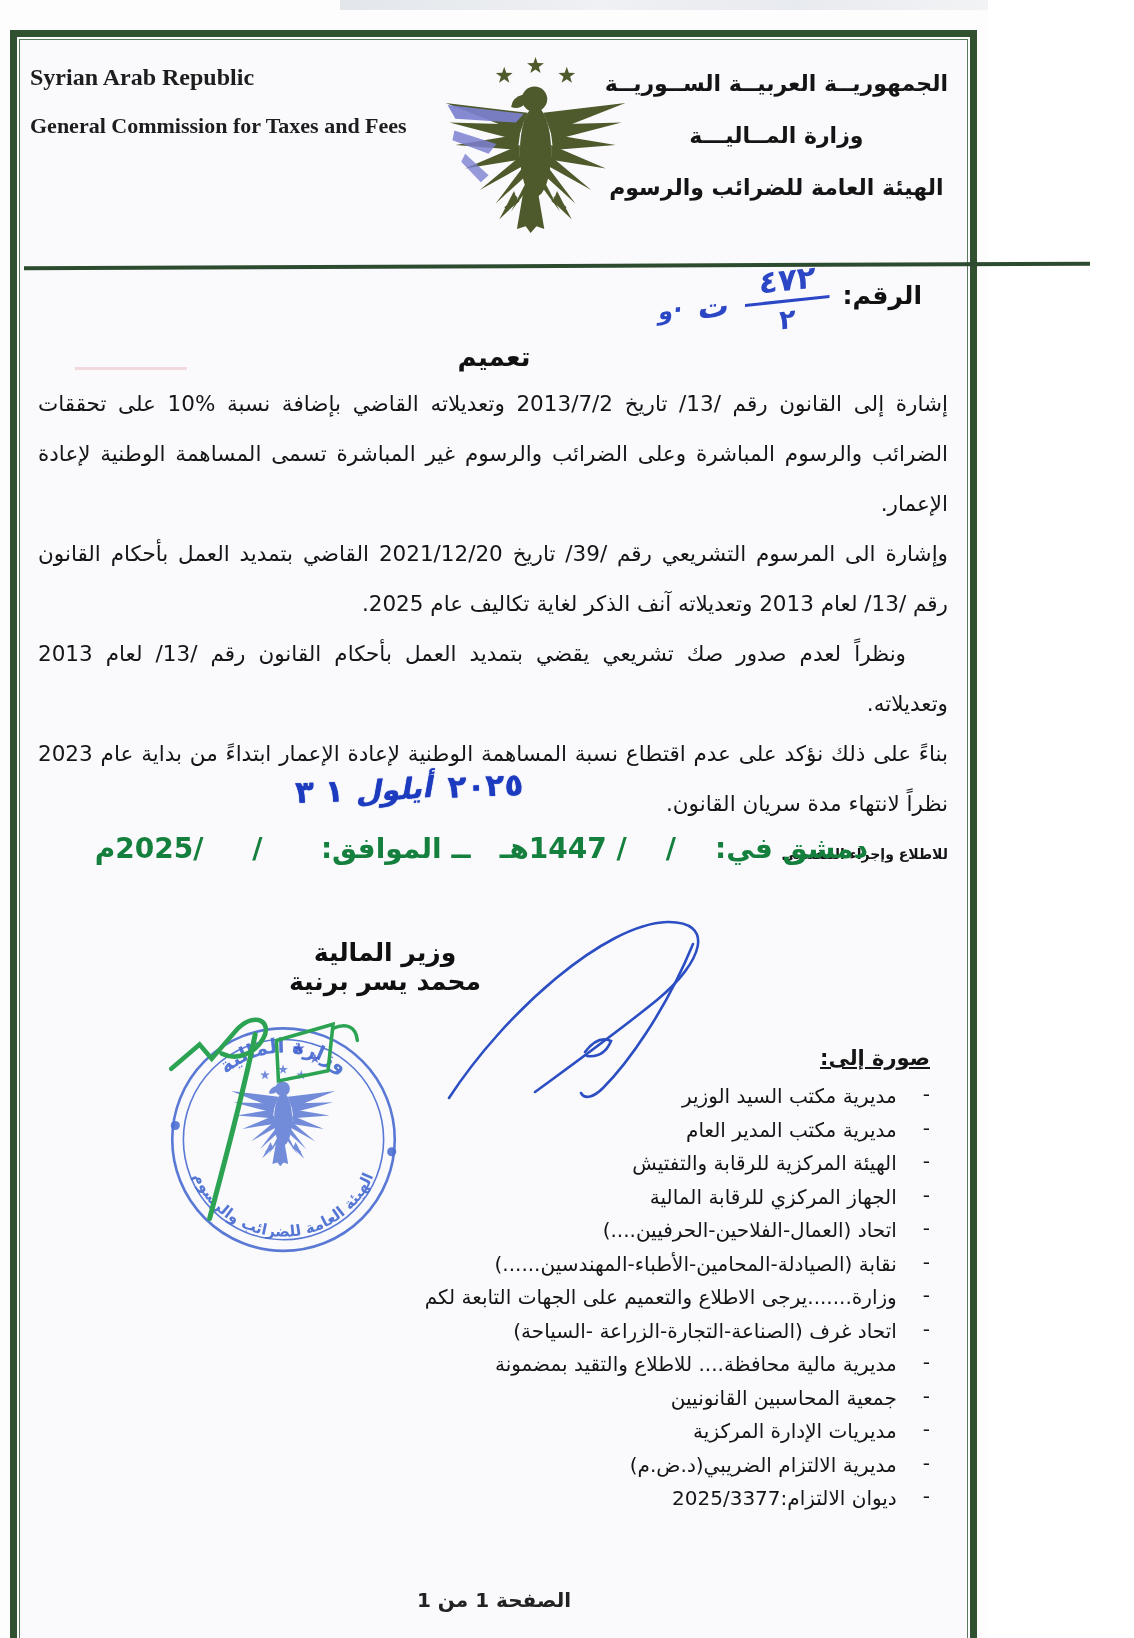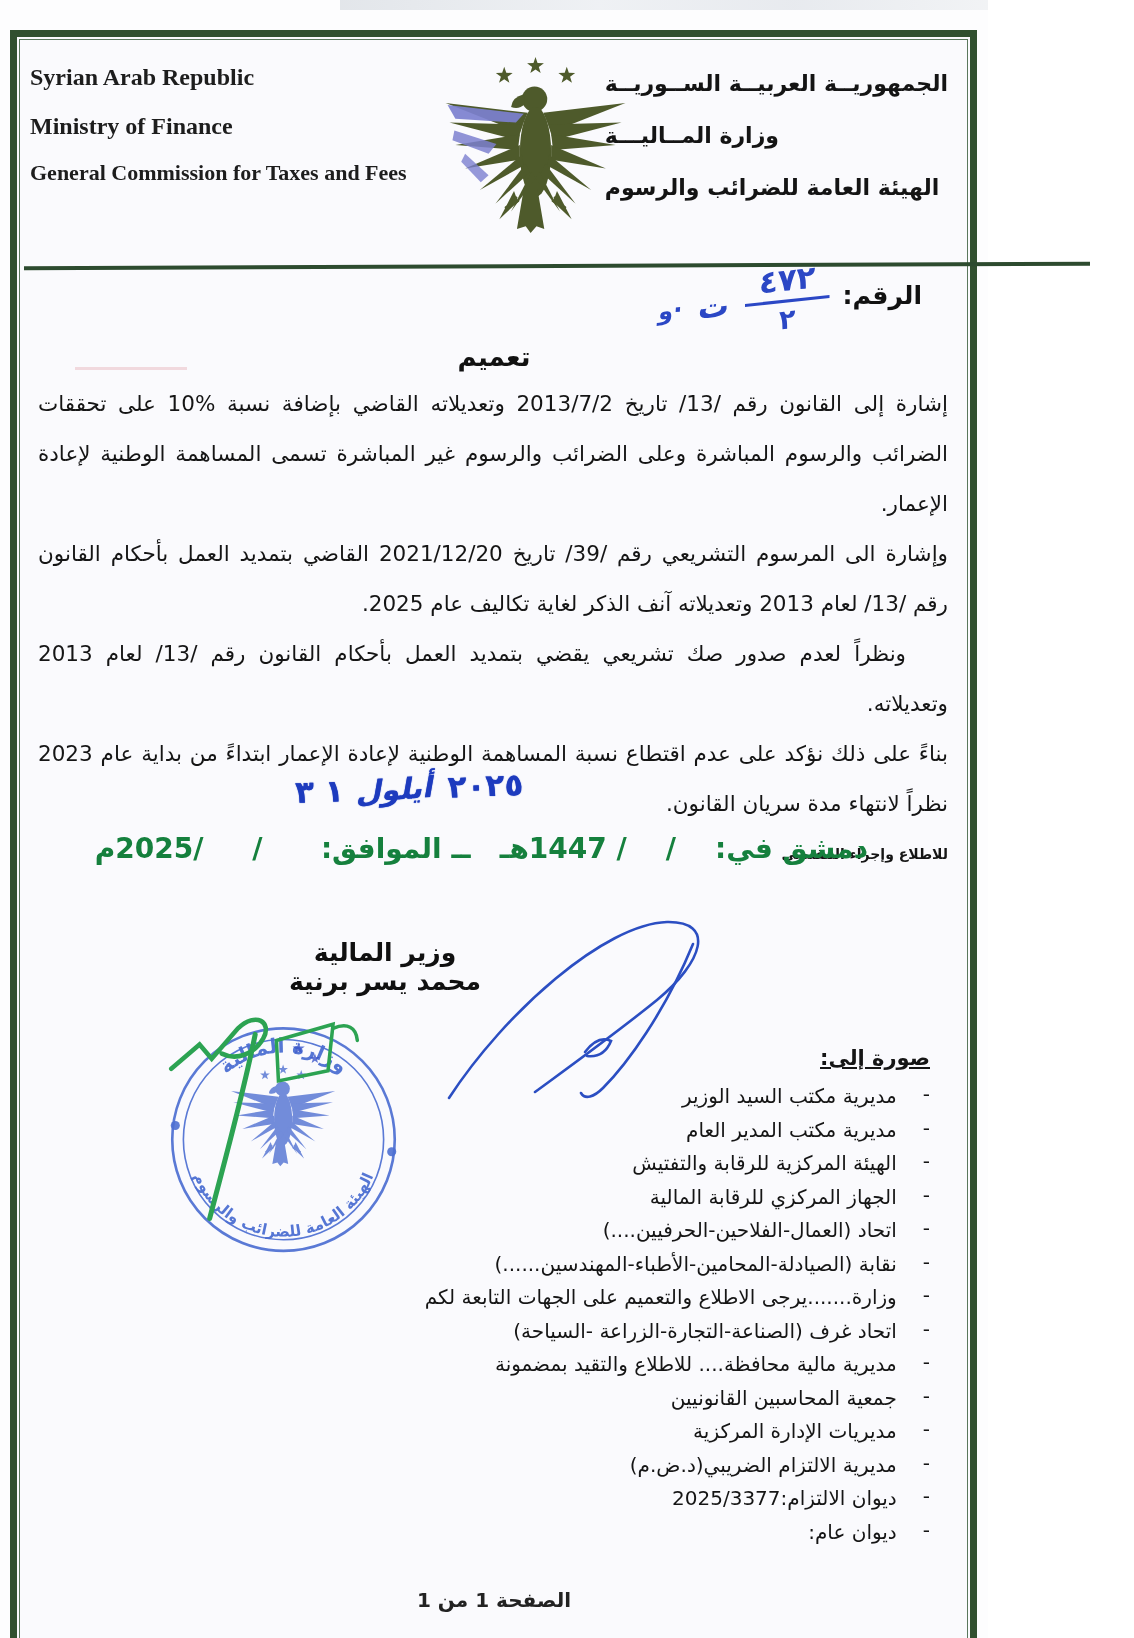--- a/index.html
+++ b/index.html
@@ -11,21 +11,21 @@
   .frame{position:absolute;left:10px;right:11px;top:30px;height:1700px;
     border:7px solid #31502f;background:#fafafd;}
   .frame-inner{position:absolute;inset:2px;border:1.5px solid #5a775c;}
 
   
   .eng{position:absolute;left:30px;top:64px;color:#1d1d1d;
     font-family:"Liberation Serif","DejaVu Serif",serif;font-weight:700;}
   .eng .l1{font-size:24px;margin-bottom:22px;}
   .eng .l2{font-size:24px;margin-bottom:20px;}
   .eng .l3{font-size:22px;}
-  .arb{position:absolute;right:40px;top:58px;direction:rtl;text-align:left;
+  .arb{position:absolute;right:40px;top:58px;direction:rtl;text-align:center;
     color:#141414;font-weight:700;font-size:22px;line-height:52px;}
   .emblem{position:absolute;left:428px;top:52px;}
 
   .divider{position:absolute;left:24px;top:264px;width:1066px;height:4px;
     background:#2d4b2f;transform:rotate(-.25deg);}
 
   
   .ref-label{position:absolute;right:66px;top:281px;direction:rtl;font-weight:700;
     font-size:25px;color:#111;}
   .handnum{position:absolute;right:158px;top:266px;display:flex;direction:ltr;
@@ -80,21 +80,20 @@
 
 <div class="page">
   <div class="top-smudge"></div>
 
   <div class="frame">
     <div class="frame-inner"></div>
   </div>
 
   <div class="eng">
     <div class="l1">Syrian Arab Republic</div>
-    <div class="l2">Ministry of Finance</div>
     <div class="l3">General Commission for Taxes and Fees</div>
   </div>
 
   <div class="emblem">
     <svg width="215" height="190" viewBox="0 0 220 190">
       <defs>
         <g id="eagle-shared" fill="currentColor" stroke="none">
 
           <polygon transform="translate(78,22)" points="0,-9 2.1,-2.9 8.6,-2.8 3.4,1.1 5.3,7.3 0,3.6 -5.3,7.3 -3.4,1.1 -8.6,-2.8 -2.1,-2.9"></polygon>
           <polygon transform="translate(110,12)" points="0,-9 2.1,-2.9 8.6,-2.8 3.4,1.1 5.3,7.3 0,3.6 -5.3,7.3 -3.4,1.1 -8.6,-2.8 -2.1,-2.9"></polygon>
@@ -230,18 +229,17 @@
       <li><span class="dash">-</span><span>الجهاز المركزي للرقابة المالية</span></li>
       <li><span class="dash">-</span><span>اتحاد (العمال-الفلاحين-الحرفيين....)</span></li>
       <li><span class="dash">-</span><span>نقابة (الصيادلة-المحامين-الأطباء-المهندسين......)</span></li>
       <li><span class="dash">-</span><span>وزارة.......يرجى الاطلاع والتعميم على الجهات التابعة لكم</span></li>
       <li><span class="dash">-</span><span>اتحاد غرف (الصناعة-التجارة-الزراعة -السياحة)</span></li>
       <li><span class="dash">-</span><span>مديرية مالية محافظة.... للاطلاع والتقيد بمضمونة</span></li>
       <li><span class="dash">-</span><span>جمعية المحاسبين القانونيين</span></li>
       <li><span class="dash">-</span><span>مديريات الإدارة المركزية</span></li>
       <li><span class="dash">-</span><span>مديرية الالتزام الضريبي(د.ض.م)</span></li>
       <li><span class="dash">-</span><span>ديوان الالتزام:2025/3377</span></li>
-      <li><span class="dash">-</span><span>ديوان عام:</span></li>
     </ul>
   </div>
 
   <div class="footer">الصفحة 1 من 1</div>
 </div>
 
 </body></html>

